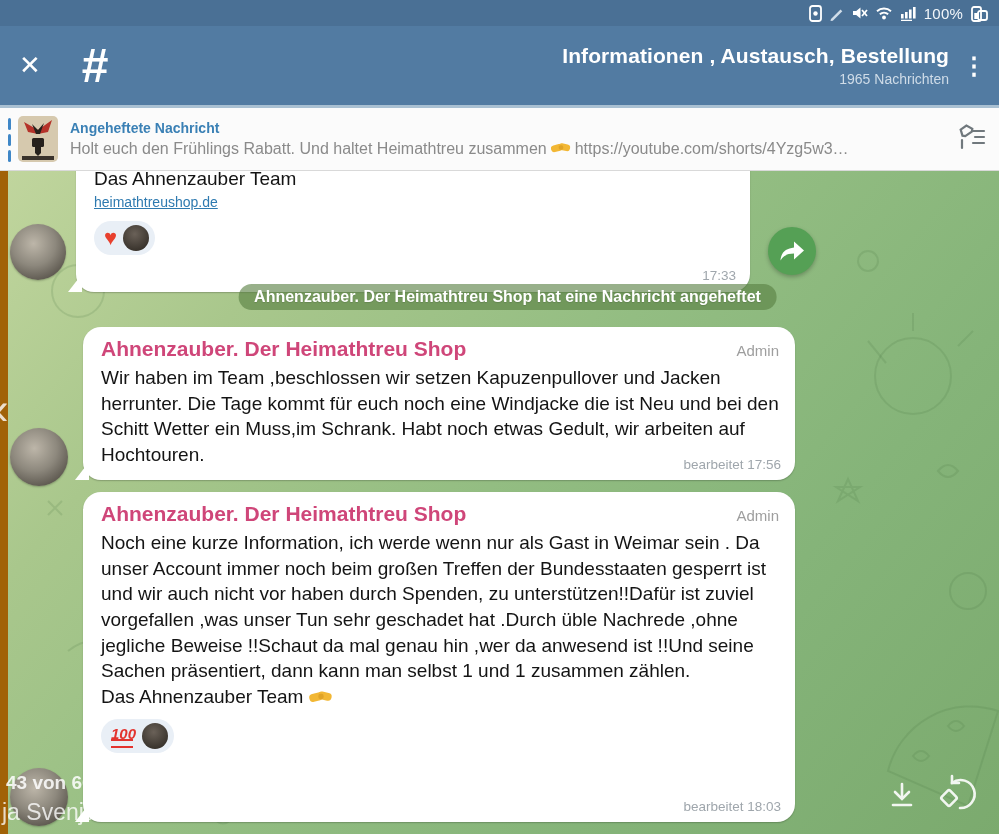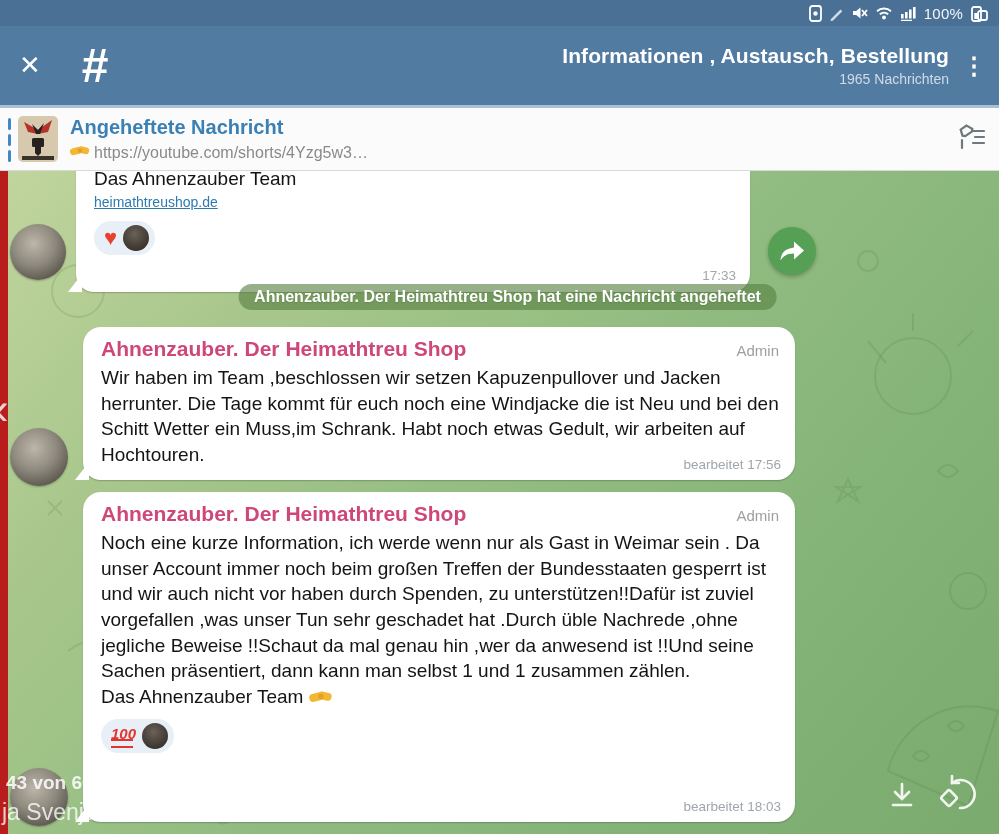--- a/index.html
+++ b/index.html
@@ -1,18 +1,18 @@
 <!DOCTYPE html>
 <html><head>
 <meta charset="utf-8">
 <style>
   * { margin:0; padding:0; box-sizing:border-box; }
   html,body { width:999px; height:834px; }
   body { font-family:"Liberation Sans", sans-serif; }
-  .screen { position:relative; width:999px; height:834px; overflow:hidden; background:#b91c1c; }
+  .screen { position:relative; width:999px; height:834px; overflow:hidden; background:#a16207; }
 
   
   .status-bar { position:absolute; top:0; left:0; width:100%; height:26px; background:#4a7095; z-index:60;
     display:flex; align-items:center; justify-content:flex-end; gap:7px; padding:0 10px; color:#fff; }
   .status-bar svg { display:block; }
   .status-pct { font-size:15px; color:#f2f6fa; letter-spacing:.2px; }
 
   
   .header { position:absolute; top:26px; left:0; width:100%; height:82px; background:#527ba2; z-index:60;
     border-bottom:3px solid #a9c0d2; display:flex; align-items:center; }
@@ -23,21 +23,21 @@
   .header-subtitle { color:#cfdce8; font-size:14px; margin-top:3px; }
   .menu-btn { width:50px; text-align:center; color:#fff; font-size:24px; font-weight:700; cursor:pointer; }
 
   
   .pinned-bar { position:absolute; top:108px; left:0; width:100%; height:63px; background:#fbfbfb; z-index:55;
     border-bottom:1px solid #d9d9d9; display:flex; align-items:center; }
   .pin-indicator { position:absolute; left:8px; top:10px; width:3px; height:44px; display:flex; flex-direction:column; gap:4px; }
   .pin-indicator span { flex:1; background:#3f87c7; border-radius:2px; }
   .pinned-thumb { margin-left:18px; width:40px; height:46px; border-radius:5px; overflow:hidden; flex:none; }
   .pinned-texts { flex:1; padding-left:12px; overflow:hidden; }
-  .pinned-title { color:#3a80b5; font-size:20px; font-weight:700; }
+  .pinned-title { color:#3a80b5; font-size:14px; font-weight:700; }
   .pinned-preview { color:#8a8a8a; font-size:16px; margin-top:4px; white-space:nowrap; overflow:hidden; display:flex; align-items:center; gap:4px; }
   .pinned-preview .txt { white-space:nowrap; }
   .pinlist-icon { width:58px; flex:none; display:flex; justify-content:center; cursor:pointer; }
 
   
   .chat { position:absolute; top:171px; left:8px; width:999px; height:663px;
     background:linear-gradient(130deg,#c0d59d 0%,#a9c78c 22%,#93bd82 48%,#85b479 72%,#7baa6e 100%); }
   .doodles { position:absolute; inset:0; }
 
   
@@ -154,20 +154,21 @@
           <path d="M6 6 L20 14 L34 4 L30 16 L20 18 L10 16z" fill="#b5332a"></path>
           <path d="M14 8 L20 14 L26 7 L22 18 L18 18z" fill="#26211c"></path>
           <rect x="14" y="22" width="12" height="9" rx="1.5" fill="#26211c"></rect>
           <path d="M17 31 h6 v6 l-3 3 -3-3z" fill="#26211c"></path>
           <rect x="4" y="40" width="32" height="4" fill="#3a332c"></rect>
         </svg>
     </div>
     <div class="pinned-texts">
       <div class="pinned-title">Angeheftete Nachricht</div>
       <div class="pinned-preview">
+        <span class="txt">Holt euch den Frühlings Rabatt. Und haltet Heimathtreu zusammen</span>
         <span class="handshake-icon">
           <svg width="20" height="15" viewBox="0 0 22 16">
               <g fill="#f2b734">
                 <rect x="0" y="5" width="13" height="7.5" rx="3.5" transform="rotate(-14 6 9)"></rect>
                 <rect x="8" y="4" width="13" height="7.5" rx="3.5" transform="rotate(12 15 8)"></rect>
               </g>
               <rect x="8.5" y="5.5" width="5" height="5" rx="2" fill="#e0a326"></rect>
             </svg>
         </span>
         <span class="txt">https://youtube.com/shorts/4Yzg5w3…</span>

